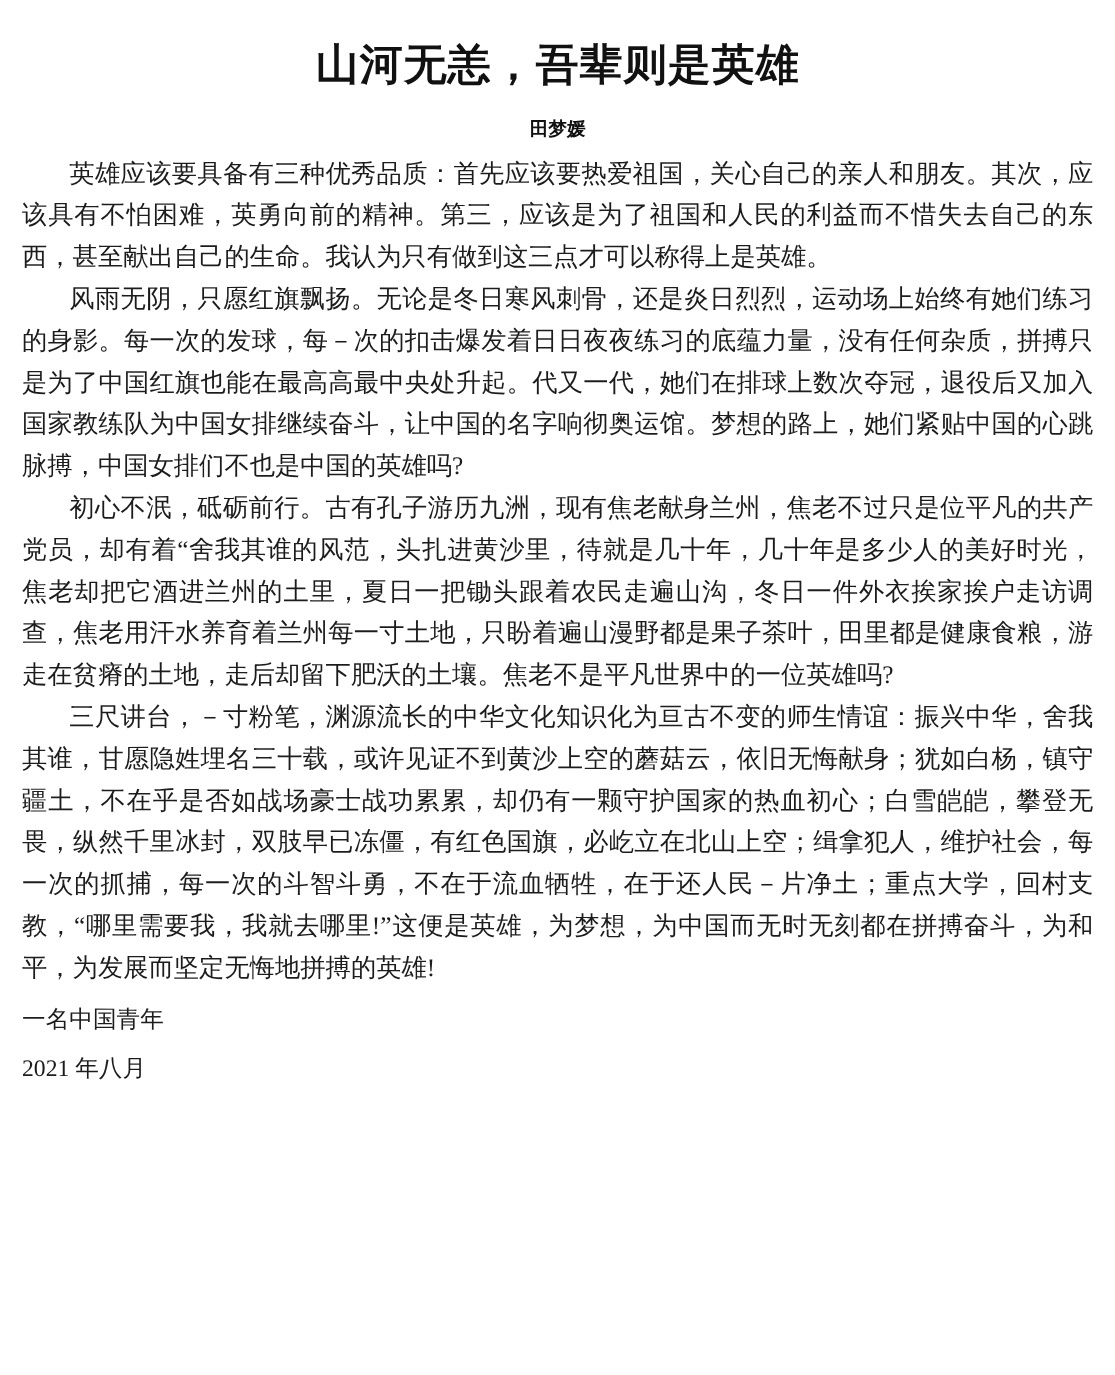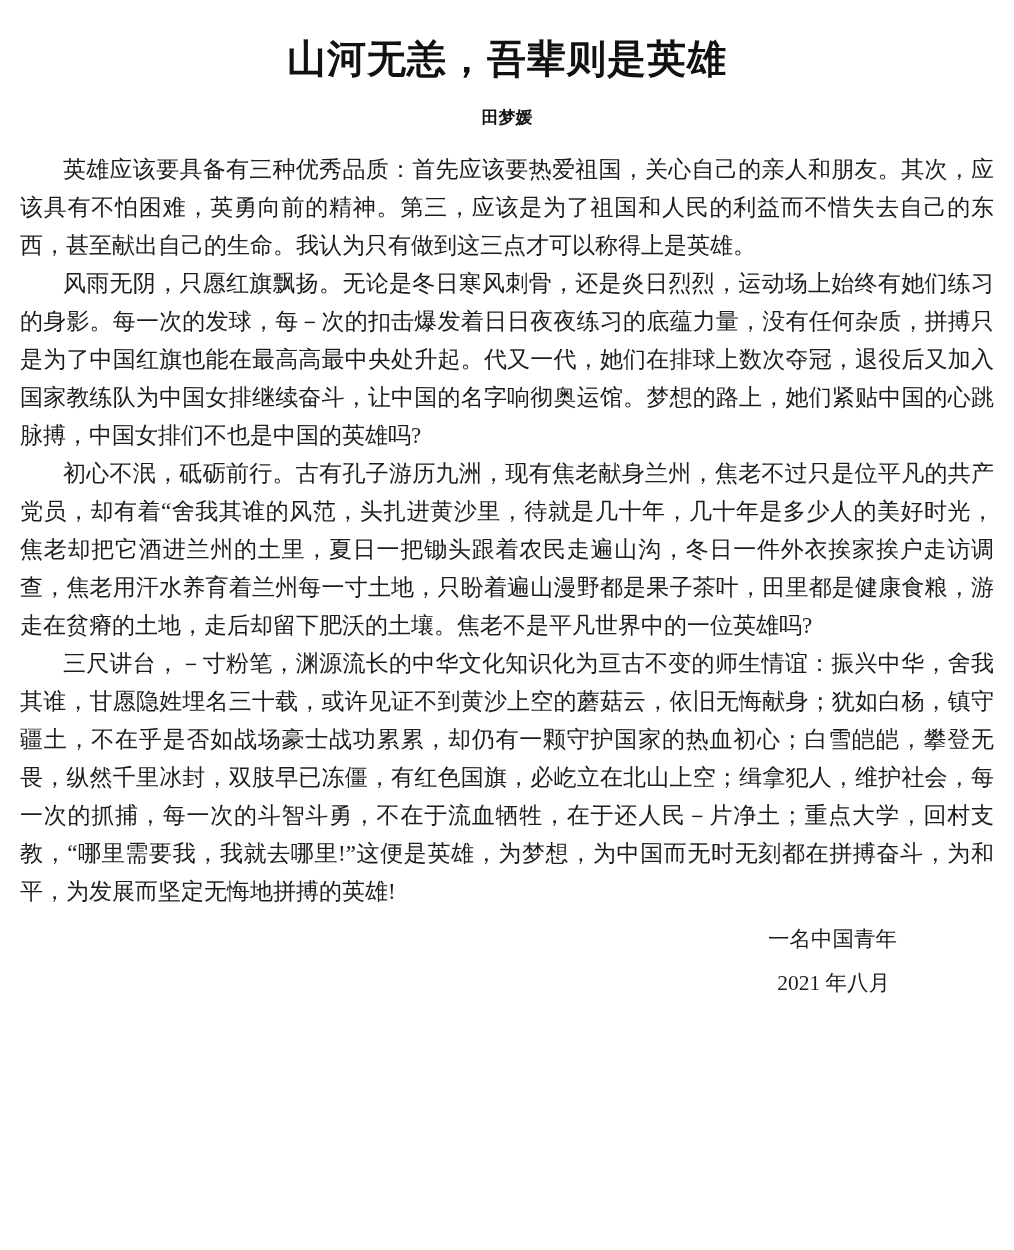--- a/index.html
+++ b/index.html
@@ -23,21 +23,21 @@
   .doc-title {
     margin: 0 0 20px 0;
     text-align: center;
     font-size: 39px;
     font-weight: bold;
     letter-spacing: 1px;
     font-family: "DejaVu Sans", "Liberation Sans", sans-serif;
     color: #111111;
   }
   .doc-author {
-    margin: 0 0 22px 0;
+    margin: 0 0 10px 0;
     text-align: center;
     font-size: 17px;
     font-weight: bold;
     font-family: "DejaVu Sans", "Liberation Sans", sans-serif;
     color: #111111;
   }
   .essay-body p.para {
     margin: 0;
     font-size: 23px;
     line-height: 38px;
@@ -47,21 +47,21 @@
     color: #1c1c1c;
     word-break: break-all;
   }
   .sig-block {
     margin-top: 6px;
     font-size: 21.5px;
     line-height: 44px;
     color: #1c1c1c;
   }
   .sig-line {
-    text-align: right;
+    text-align: left;
   }
   .sig-author   { padding-right: 97px; }
   .sig-date     { padding-right: 104px; }
   .sig-school   { padding-right: 21px; }
 </style>
 </head>
 <body>
 
 <div class="page">
 

